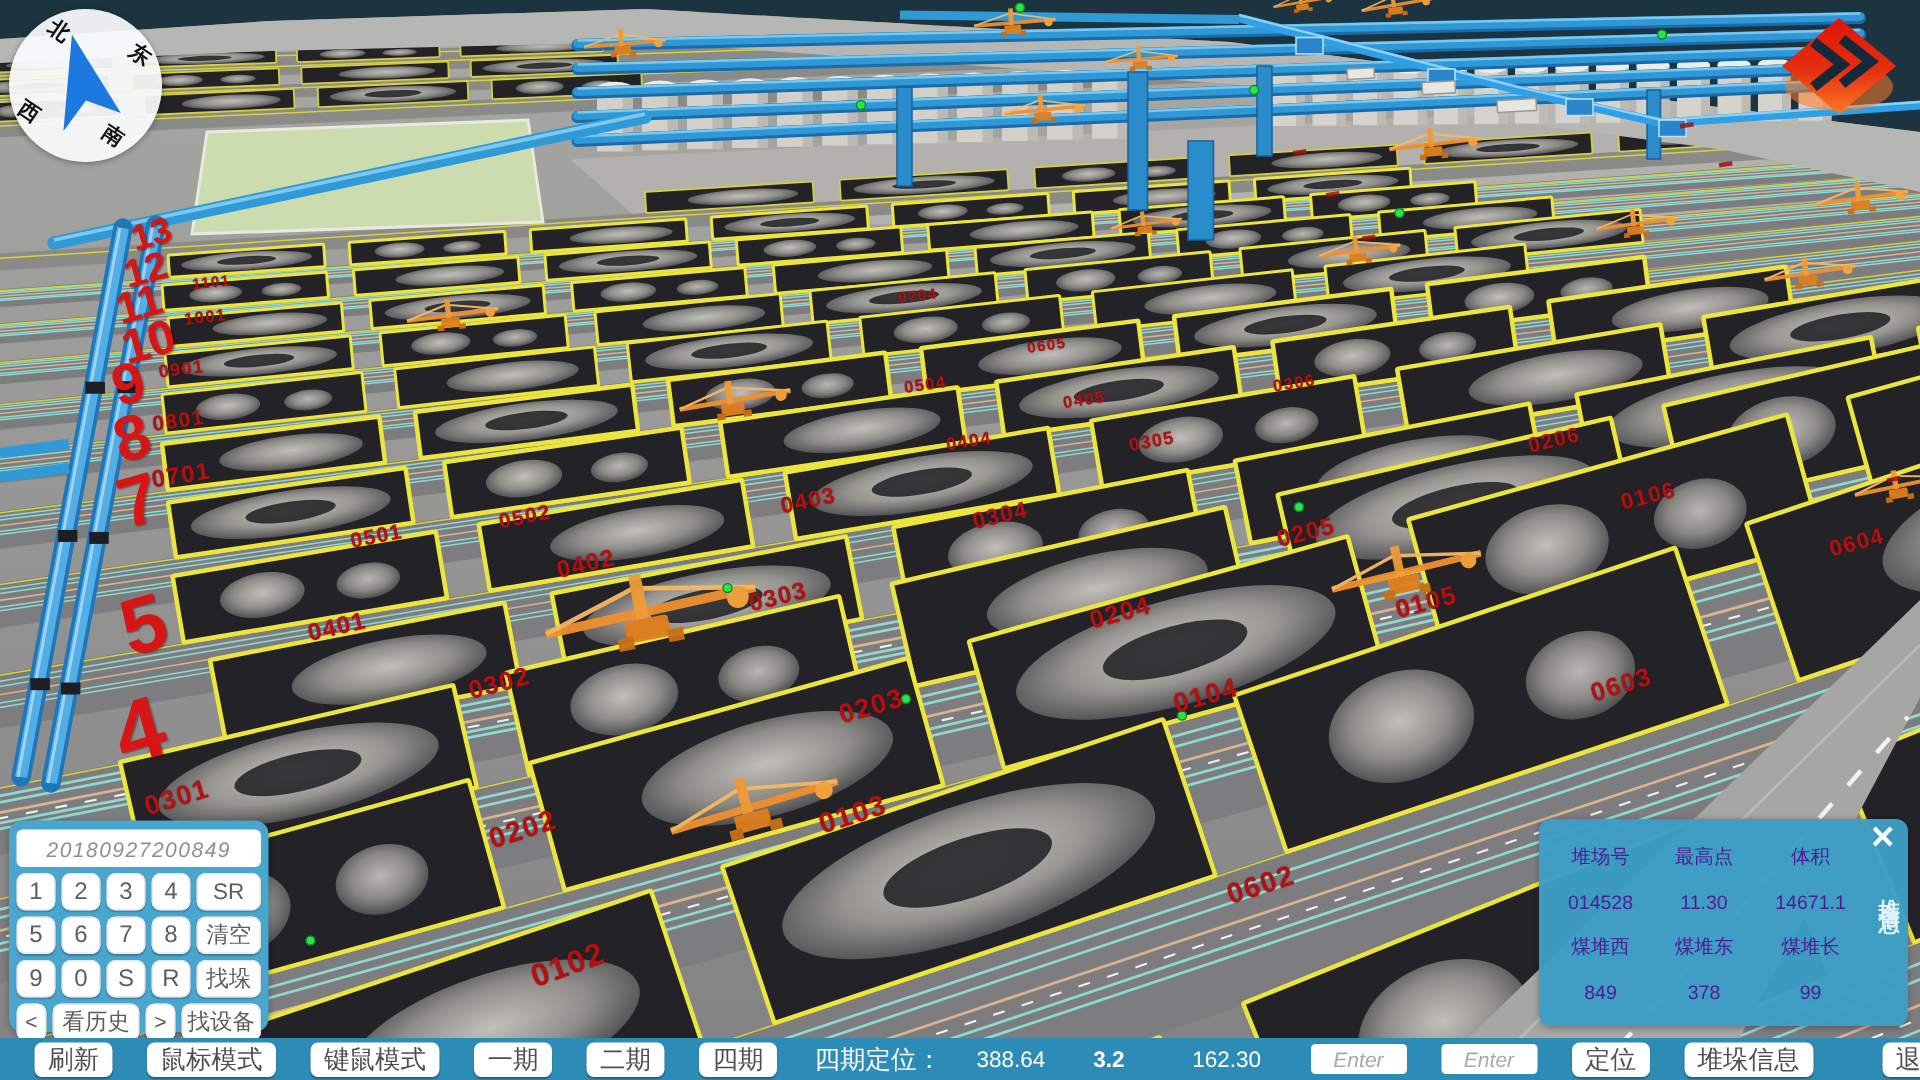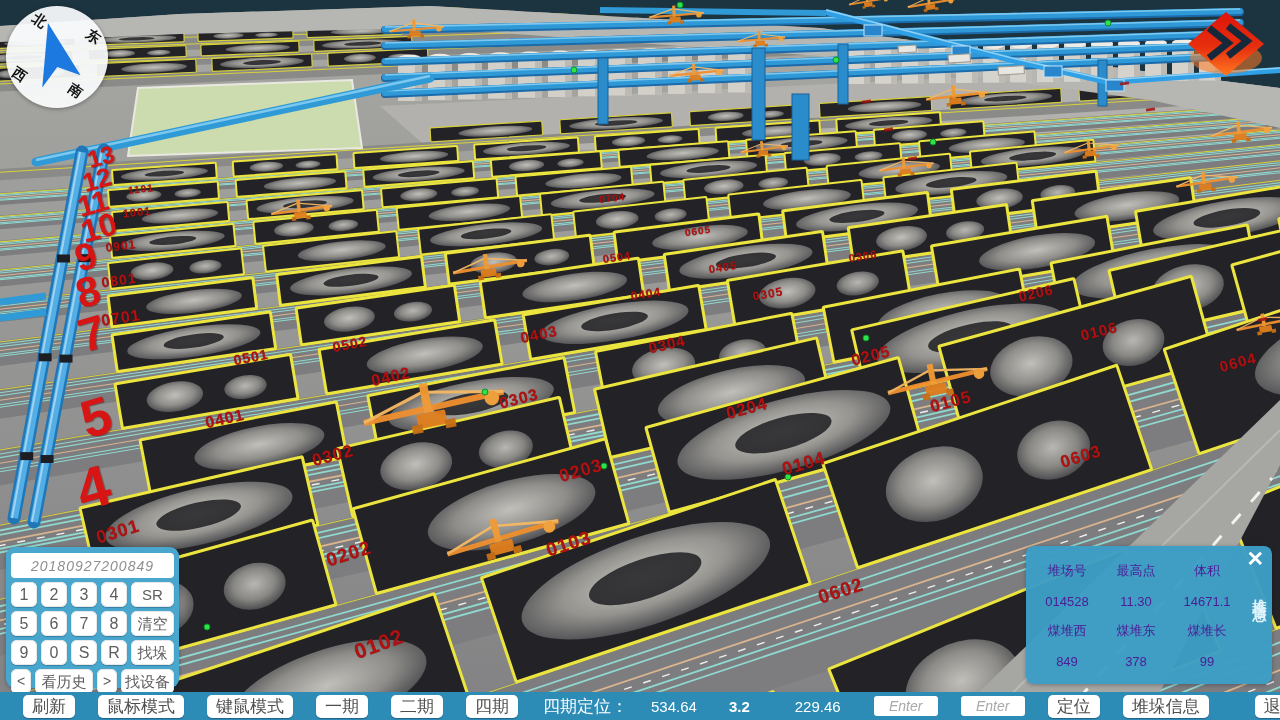--- a/index.html
+++ b/index.html
@@ -973,23 +973,23 @@
 
   <div id="toolbar">
     <button class="sliver"></button>
     <button class="tbtn">刷新</button>
     <button class="tbtn">鼠标模式</button>
     <button class="tbtn">键鼠模式</button>
     <button class="tbtn">一期</button>
     <button class="tbtn">二期</button>
     <button class="tbtn">四期</button>
     <span class="coordlbl">四期定位：</span>
-    <span class="coordval">534.64</span>
+    <span class="coordval">388.64</span>
     <span class="coordval" style="margin-left:9px;font-weight:bold;">3.2</span>
-    <span class="coordval" style="margin-left:22px;margin-right:10px;">229.46</span>
+    <span class="coordval" style="margin-left:22px;margin-right:10px;">162.30</span>
     <input class="enterbox" placeholder="Enter" style="">
     <input class="enterbox" placeholder="Enter" style="">
     <button class="tbtn">定位</button>
     <button class="tbtn">堆垛信息</button>
     <span class="spacer"></span>
     <button class="tbtn">退出</button>
   </div>
 </div>
 
 </body></html>

